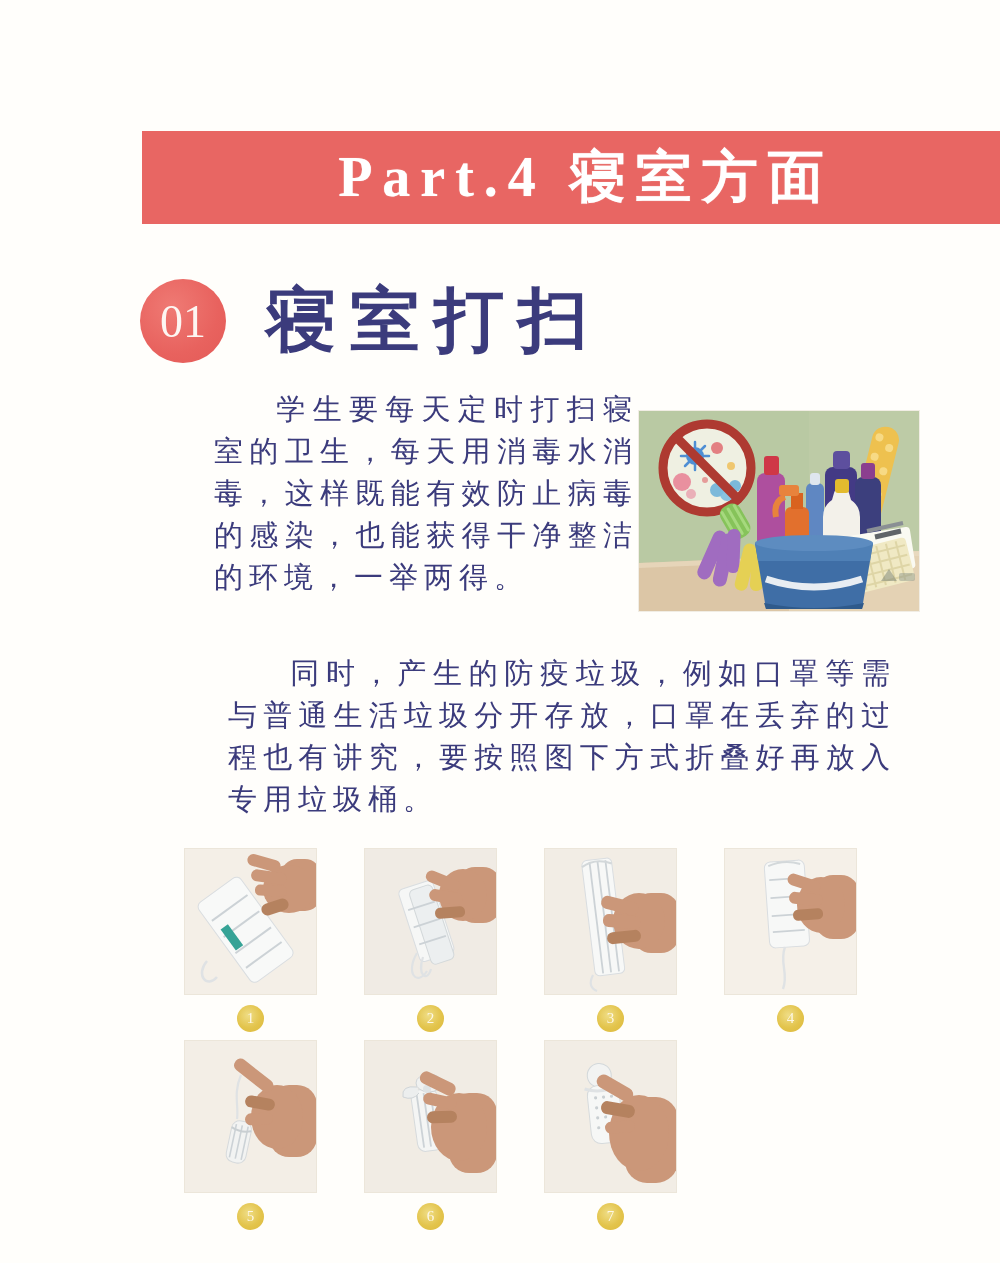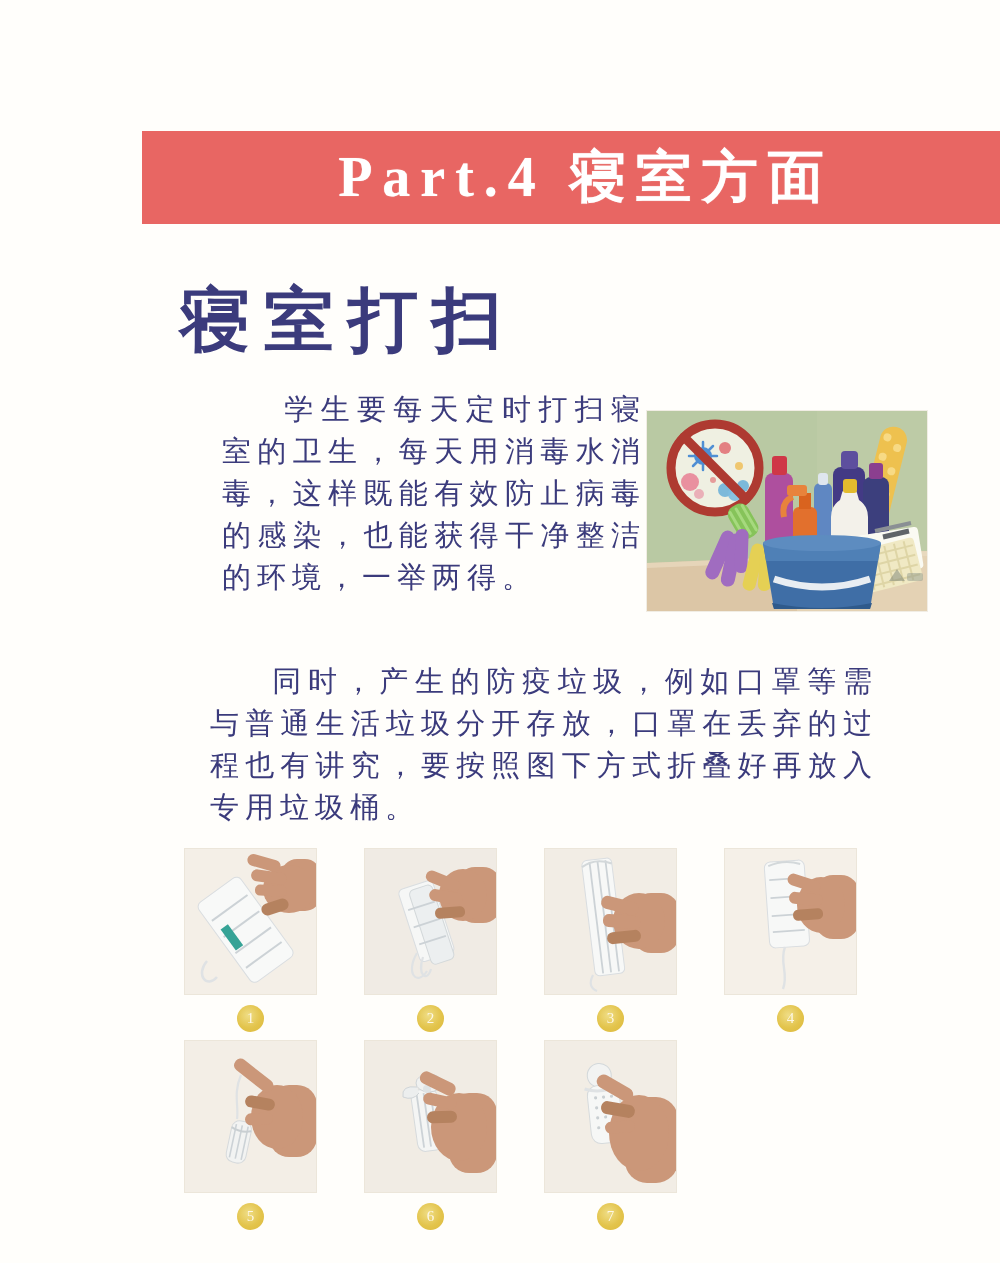--- a/index.html
+++ b/index.html
@@ -28,27 +28,27 @@
   }
   .section-badge span { color:#fdf6f2; font-size:46px; font-family:"Liberation Serif","DejaVu Serif",serif; }
   .section-title {
     margin-left:40px; color:#3b3b7c; font-size:70px; font-weight:bold; letter-spacing:14px;
   }
   
   .para {
     color:#3b3b7c; font-size:29px; line-height:42px; letter-spacing:6px;
     text-align:justify; text-indent:2.15em; font-weight:500;
   }
-  .content-row { position:absolute; left:222px; top:388px; width:706px; display:flex; }
+  .content-row { position:absolute; left:214px; top:388px; width:706px; display:flex; }
   .content-row .para { width:424px; flex:none; }
   .supplies-photo {
     flex:none; width:282px; height:202px; margin-left:0; margin-top:22px;
     border:1px solid #f1ede4; background:#b9c9a3; overflow:hidden;
   }
-  .para2 { position:absolute; left:210px; top:652px; width:668px;margin-top:8px; }
+  .para2 { position:absolute; left:228px; top:652px; width:668px; }
   
   .steps { position:absolute; left:184px; top:848px; width:680px; }
   .steps-row { display:flex; gap:47px; }
   .steps-row + .steps-row { margin-top:8px; }
   .step { width:133px; display:flex; flex-direction:column; align-items:center; }
   .step-photo {
     width:133px; border:1px solid #ece6da; overflow:hidden;
     box-shadow:0 0 0 1px rgba(255,255,255,.5) inset;
   }
   .row1 .step-photo { height:147px; }
@@ -64,20 +64,23 @@
 </head>
 <body>
 
 <div class="page">
 
   <div class="banner">
     <span class="banner-text">Part.4 寝室方面</span>
   </div>
 
   <div class="section-header">
+    <div class="section-badge">
+      <span>01</span>
+    </div>
     <h1 class="section-title">寝室打扫</h1>
   </div>
 
   <div class="content-row">
     <p class="para">学生要每天定时打扫寝室的卫生，每天用消毒水消毒，这样既能有效防止病毒的感染，也能获得干净整洁的环境，一举两得。</p>
     <div class="supplies-photo">
       <svg width="282" height="202" viewBox="0 0 282 202">
 
         <rect x="0" y="0" width="282" height="202" fill="#b9c9a3"></rect>
         <rect x="170" y="0" width="112" height="160" fill="#bfcda8" opacity=".6"></rect>

